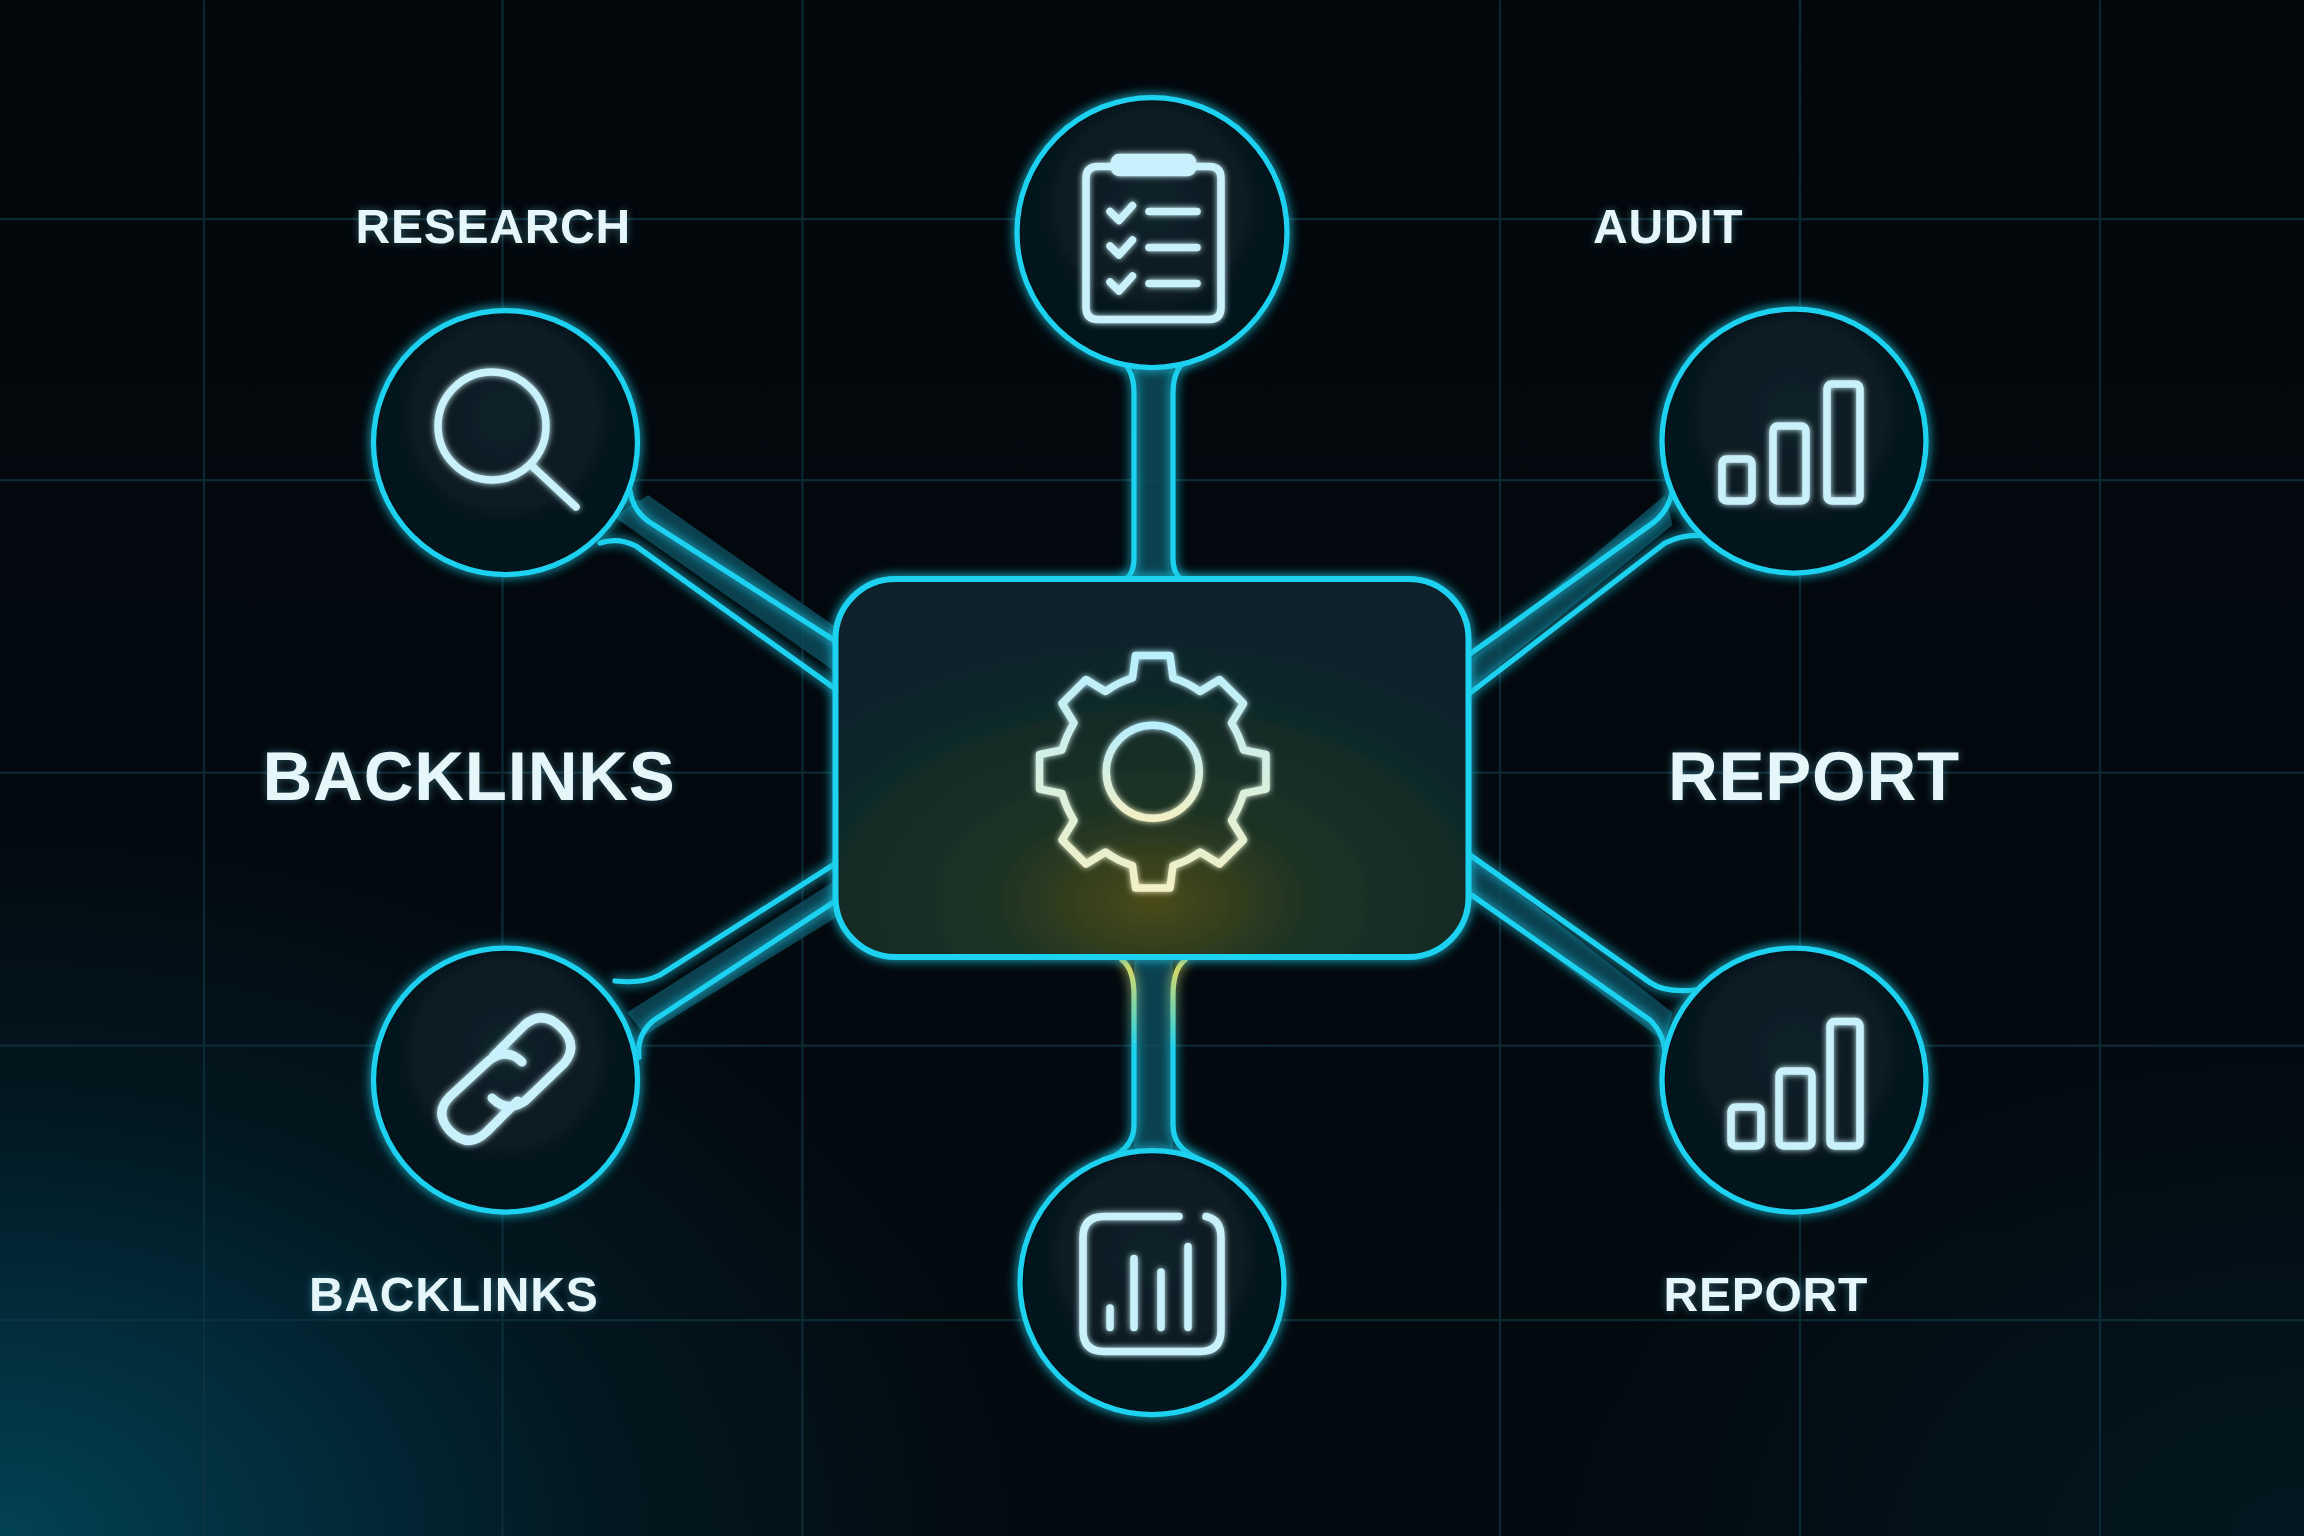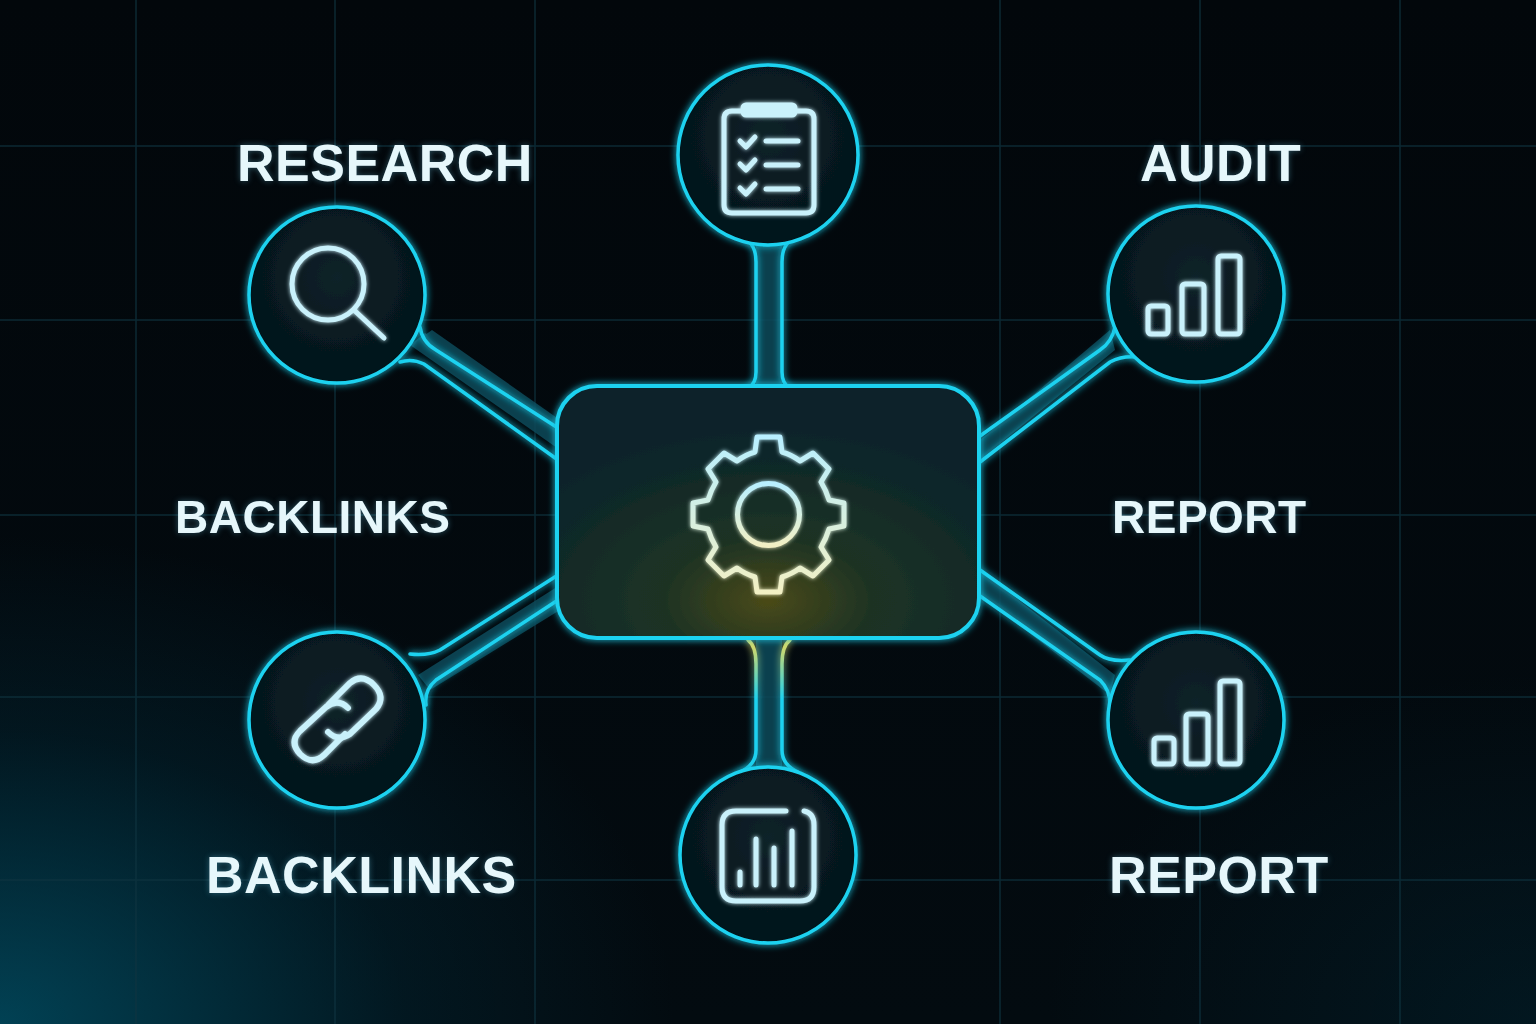--- a/index.html
+++ b/index.html
@@ -17,21 +17,21 @@
   }
   svg.scene { position: absolute; left: 0; top: 0; }
   .label {
     position: absolute;
     color: #e6f7fb;
     font-weight: bold;
     letter-spacing: 0.5px;
     white-space: nowrap;
     text-shadow: 0 0 6px rgba(120,220,255,0.35);
   }
-  .label.sm { font-size: 52px; }
+  .label.sm { font-size: 32px; }
   .label.lg { font-size: 46px; }
 </style>
 </head>
 <body>
 
 <div class="bg"></div>
 
 <svg class="scene" width="1536" height="1024" viewBox="0 0 1536 1024">
   <defs>
     <filter id="glow" x="-50%" y="-50%" width="200%" height="200%">
@@ -186,17 +186,17 @@
   </g>
 
   <g fill="none" stroke="#c9f1fb" stroke-width="5" stroke-linejoin="round" filter="url(#softglow)">
     <rect x="1154" y="738" width="20" height="26" rx="3"></rect>
     <rect x="1186" y="714" width="22" height="50" rx="3"></rect>
     <rect x="1220" y="681" width="20" height="83" rx="3"></rect>
   </g>
 </svg>
 
 <div class="label sm" style="left:237px; top:133px;">RESEARCH</div>
-<div class="label sm" style="left:1140px; top:133px;">AUDIT</div>
+<div class="label sm" style="left:1062px; top:133px;">AUDIT</div>
 <div class="label lg" style="left:175px; top:490px;">BACKLINKS</div>
 <div class="label lg" style="left:1112px; top:490px;">REPORT</div>
 <div class="label sm" style="left:206px; top:845px;">BACKLINKS</div>
 <div class="label sm" style="left:1109px; top:845px;">REPORT</div>
 
 </body></html>

